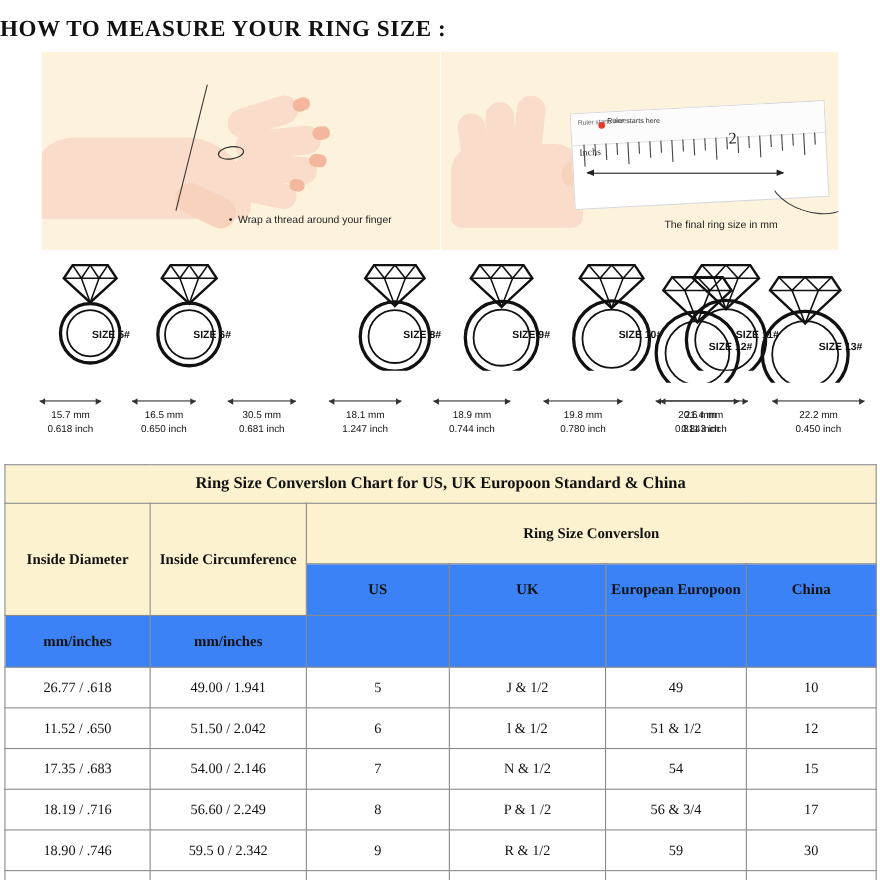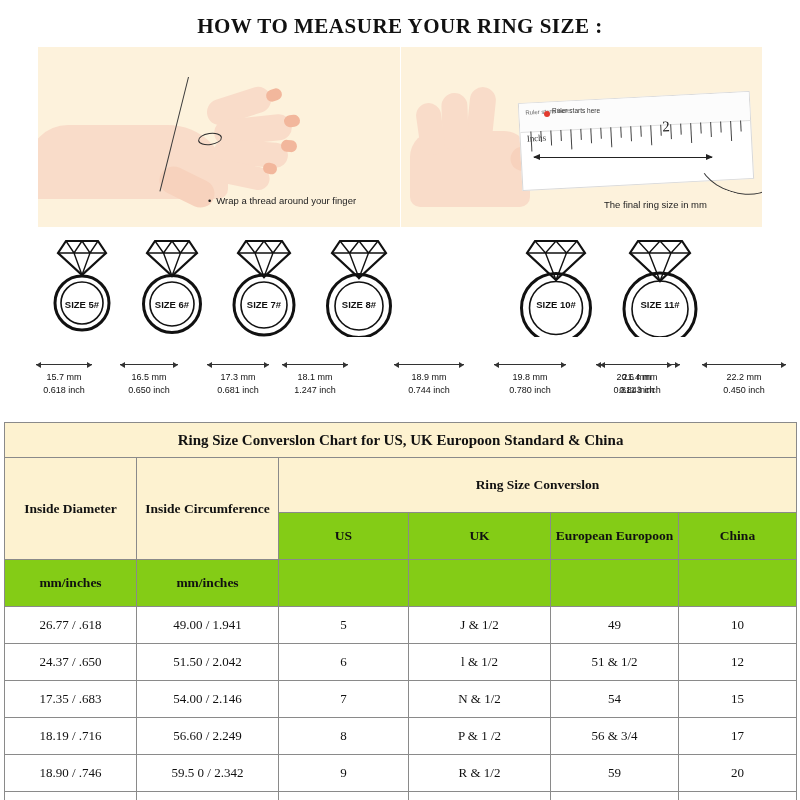--- a/index.html
+++ b/index.html
@@ -7,21 +7,21 @@
     width:800px;height:800px;
     background:#ffffff;
     font-family:"Liberation Serif", serif;
     color:#111;
     overflow:hidden;
   }
   .page{position:relative;width:800px;height:800px;}
 
   
   .title{
-    text-align:center;
+    text-align:left;
     font-size:21px;
     font-weight:bold;
     letter-spacing:.5px;
     padding-top:14px;
     padding-bottom:8px;
     font-family:"Liberation Serif", serif;
   }
 
   
   .illus{
@@ -133,20 +133,21 @@
     height:160px;
   }
   .ring{
     position:absolute;top:0;text-align:center;
   }
   .ring svg{display:block;}
   .ring .sz{
     position:absolute;left:0;right:0;top:62px;
     font-size:9.5px;font-weight:bold;
     font-family:"Liberation Sans", sans-serif;
+    text-align:right;
   }
   .dimcell{
     position:absolute;text-align:center;font-size:9px;
     font-family:"Liberation Sans", sans-serif;color:#111;
   }
   .dimcell .mm{display:block;}
   .dimcell .in{display:block;margin-top:3px;}
   .dimarrow{
     position:absolute;height:1px;background:#333;top:-8px;
   }
@@ -175,21 +176,21 @@
     background:#fdf2d0;
     font-size:15px;
     height:26px;
   }
   .t-head{
     background:#fdf2d0;
     font-size:13.5px;
   }
   .t-head.tall{height:46px;}
   .t-sub{
-    background:#84cc16;
+    background:#3b82f6;
     font-size:13.5px;
     height:38px;
   }
   tbody td{height:28px;background:#ffffff;}
 </style>
 </head>
 <body>
 
 <div class="page">
 
@@ -272,40 +273,40 @@
     <div class="ring" style="left:110px;width:76px">
       <svg width="76" height="100" viewBox="0 0 76 100">
         <path d="M21 4 L55 4 L63 16 L38 39 L13 16 Z" fill="none" stroke="#111" stroke-width="2.2"></path>
         <path d="M21 4 L29.5 16 L38 4 M38 4 L46.5 16 L55 4 M13 16 L63 16 M29.5 16 L38 39 L46.5 16" fill="none" stroke="#111" stroke-width="1.4"></path>
         <circle cx="38" cy="67" r="28.5" fill="none" stroke="#111" stroke-width="3"></circle>
         <circle cx="38" cy="67" r="22" fill="none" stroke="#111" stroke-width="1.6"></circle>
       </svg>
       <div class="sz">SIZE 6#</div>
     </div>
 
-    <div class="ring" style="left:200px;width:80px">
-      <svg width="80" height="100" viewBox="0 0 80 100">
-        <path d="M22 4 L58 4 L66 16 L40 40 L14 16 Z" fill="none" stroke="#111" stroke-width="2.2"></path>
-        <path d="M22 4 L31 16 L40 4 M40 4 L49 16 L58 4 M14 16 L66 16 M31 16 L40 40 L49 16" fill="none" stroke="#111" stroke-width="1.4"></path>
-        <circle cx="40" cy="68" r="30" fill="none" stroke="#111" stroke-width="3"></circle>
-        <circle cx="40" cy="68" r="23" fill="none" stroke="#111" stroke-width="1.6"></circle>
-      </svg>
-      <div class="sz">SIZE 7#</div>
-    </div>
 
     <div class="ring" style="left:293px;width:84px">
       <svg width="84" height="100" viewBox="0 0 84 100">
         <path d="M23 4 L61 4 L69 16 L42 41 L15 16 Z" fill="none" stroke="#111" stroke-width="2.2"></path>
         <path d="M23 4 L32.5 16 L42 4 M42 4 L51.5 16 L61 4 M15 16 L69 16 M32.5 16 L42 41 L51.5 16" fill="none" stroke="#111" stroke-width="1.4"></path>
         <circle cx="42" cy="69" r="31.5" fill="none" stroke="#111" stroke-width="3"></circle>
         <circle cx="42" cy="69" r="24" fill="none" stroke="#111" stroke-width="1.6"></circle>
       </svg>
       <div class="sz">SIZE 8#</div>
     </div>
 
+    <div class="ring" style="left:388px;width:88px">
+      <svg width="88" height="100" viewBox="0 0 88 100">
+        <path d="M24 4 L64 4 L72 16 L44 42 L16 16 Z" fill="none" stroke="#111" stroke-width="2.2"></path>
+        <path d="M24 4 L34 16 L44 4 M44 4 L54 16 L64 4 M16 16 L72 16 M34 16 L44 42 L54 16" fill="none" stroke="#111" stroke-width="1.4"></path>
+        <circle cx="44" cy="70" r="33" fill="none" stroke="#111" stroke-width="3"></circle>
+        <circle cx="44" cy="70" r="25.5" fill="none" stroke="#111" stroke-width="1.6"></circle>
+      </svg>
+      <div class="sz">SIZE 9#</div>
+    </div>
 
     <div class="ring" style="left:486px;width:92px">
       <svg width="92" height="100" viewBox="0 0 92 100">
         <path d="M25 4 L67 4 L75 16 L46 43 L17 16 Z" fill="none" stroke="#111" stroke-width="2.2"></path>
         <path d="M25 4 L35.5 16 L46 4 M46 4 L56.5 16 L67 4 M17 16 L75 16 M35.5 16 L46 43 L56.5 16" fill="none" stroke="#111" stroke-width="1.4"></path>
         <circle cx="46" cy="71" r="34.5" fill="none" stroke="#111" stroke-width="3"></circle>
         <circle cx="46" cy="71" r="26.5" fill="none" stroke="#111" stroke-width="1.6"></circle>
       </svg>
       <div class="sz">SIZE 10#</div>
     </div>
@@ -315,38 +316,58 @@
         <path d="M26 4 L70 4 L78 16 L48 44 L18 16 Z" fill="none" stroke="#111" stroke-width="2.2"></path>
         <path d="M26 4 L37 16 L48 4 M48 4 L59 16 L70 4 M18 16 L78 16 M37 16 L48 44 L59 16" fill="none" stroke="#111" stroke-width="1.4"></path>
         <circle cx="48" cy="72" r="36" fill="none" stroke="#111" stroke-width="3"></circle>
         <circle cx="48" cy="72" r="28" fill="none" stroke="#111" stroke-width="1.6"></circle>
       </svg>
       <div class="sz">SIZE 11#</div>
     </div>
 
   </div>
 
+  <div style="position:absolute;left:24px;top:248px;width:752px;height:160px;pointer-events:none">
+    <div class="ring" style="left:560px;width:100px">
+      <svg width="100" height="100" viewBox="0 0 100 100">
+        <path d="M27 4 L73 4 L81 16 L50 45 L19 16 Z" fill="none" stroke="#111" stroke-width="2.2"></path>
+        <path d="M27 4 L38.5 16 L50 4 M50 4 L61.5 16 L73 4 M19 16 L81 16 M38.5 16 L50 45 L61.5 16" fill="none" stroke="#111" stroke-width="1.4"></path>
+        <circle cx="50" cy="73" r="37.5" fill="none" stroke="#111" stroke-width="3"></circle>
+        <circle cx="50" cy="73" r="29" fill="none" stroke="#111" stroke-width="1.6"></circle>
+      </svg>
+      <div class="sz">SIZE 12#</div>
+    </div>
+    <div class="ring" style="left:656px;width:104px">
+      <svg width="104" height="100" viewBox="0 0 104 100">
+        <path d="M28 4 L76 4 L84 16 L52 46 L20 16 Z" fill="none" stroke="#111" stroke-width="2.2"></path>
+        <path d="M28 4 L40 16 L52 4 M52 4 L64 16 L76 4 M20 16 L84 16 M40 16 L52 46 L64 16" fill="none" stroke="#111" stroke-width="1.4"></path>
+        <circle cx="52" cy="74" r="39" fill="none" stroke="#111" stroke-width="3"></circle>
+        <circle cx="52" cy="74" r="30" fill="none" stroke="#111" stroke-width="1.6"></circle>
+      </svg>
+      <div class="sz">SIZE 13#</div>
+    </div>
+  </div>
 
   <div style="position:absolute;left:0;top:372px;width:800px;height:46px">
     <div class="dimcell" style="left:28px;width:72px">
       <span class="dimarrow" style="left:8px;width:56px"></span>
       <span class="mm">15.7 mm</span>
       <span class="in">0.618 inch</span>
     </div>
     <div class="dimcell" style="left:112px;width:74px">
       <span class="dimarrow" style="left:8px;width:58px"></span>
       <span class="mm">16.5 mm</span>
       <span class="in">0.650 inch</span>
     </div>
     <div class="dimcell" style="left:199px;width:78px">
       <span class="dimarrow" style="left:8px;width:62px"></span>
-      <span class="mm">17.3 mm</span>
+      <span class="mm">30.5 mm</span>
       <span class="in">0.681 inch</span>
     </div>
-    <div class="dimcell" style="left:274px;width:82px">
+    <div class="dimcell" style="left:291px;width:82px">
       <span class="dimarrow" style="left:8px;width:66px"></span>
       <span class="mm">18.1 mm</span>
       <span class="in">1.247 inch</span>
     </div>
     <div class="dimcell" style="left:386px;width:86px">
       <span class="dimarrow" style="left:8px;width:70px"></span>
       <span class="mm">18.9 mm</span>
       <span class="in">0.744 inch</span>
     </div>
     <div class="dimcell" style="left:486px;width:88px">
@@ -412,21 +433,21 @@
       <tbody>
         <tr>
           <td>26.77 / .618</td>
           <td>49.00 / 1.941</td>
           <td>5</td>
           <td>J &amp; 1/2</td>
           <td>49</td>
           <td>10</td>
         </tr>
         <tr>
-          <td>24.37 / .650</td>
+          <td>11.52 / .650</td>
           <td>51.50 / 2.042</td>
           <td>6</td>
           <td>l &amp; 1/2</td>
           <td>51 &amp; 1/2</td>
           <td>12</td>
         </tr>
         <tr>
           <td>17.35 / .683</td>
           <td>54.00 / 2.146</td>
           <td>7</td>
@@ -441,21 +462,21 @@
           <td>P &amp; 1 /2</td>
           <td>56 &amp; 3/4</td>
           <td>17</td>
         </tr>
         <tr>
           <td>18.90 / .746</td>
           <td>59.5 0 / 2.342</td>
           <td>9</td>
           <td>R &amp; 1/2</td>
           <td>59</td>
-          <td>20</td>
+          <td>30</td>
         </tr>
         <tr>
           <td>19.80 / .778</td>
           <td>62.10 / 2.442</td>
           <td>10</td>
           <td>T &amp; 1/2</td>
           <td>61 &amp; 1/2</td>
           <td>22</td>
         </tr>
 

